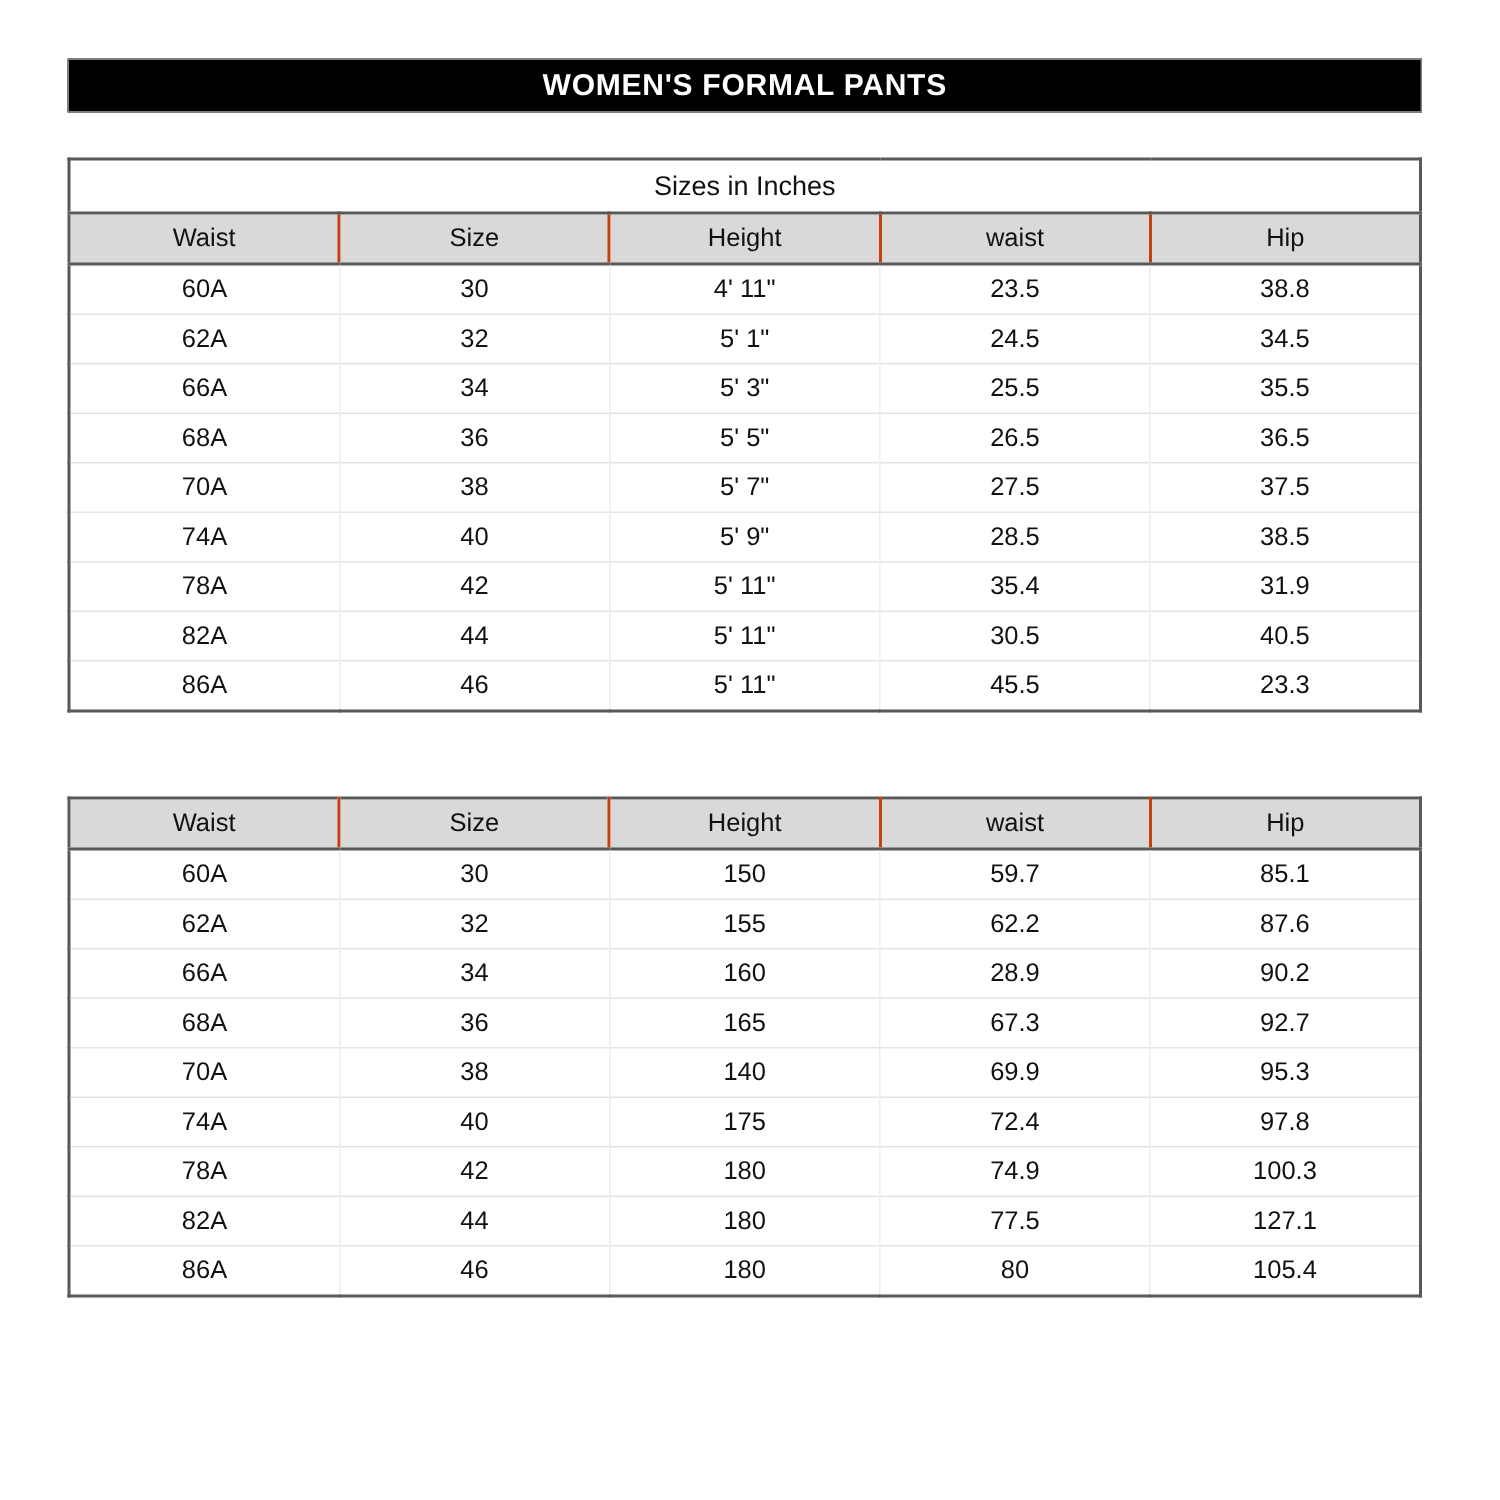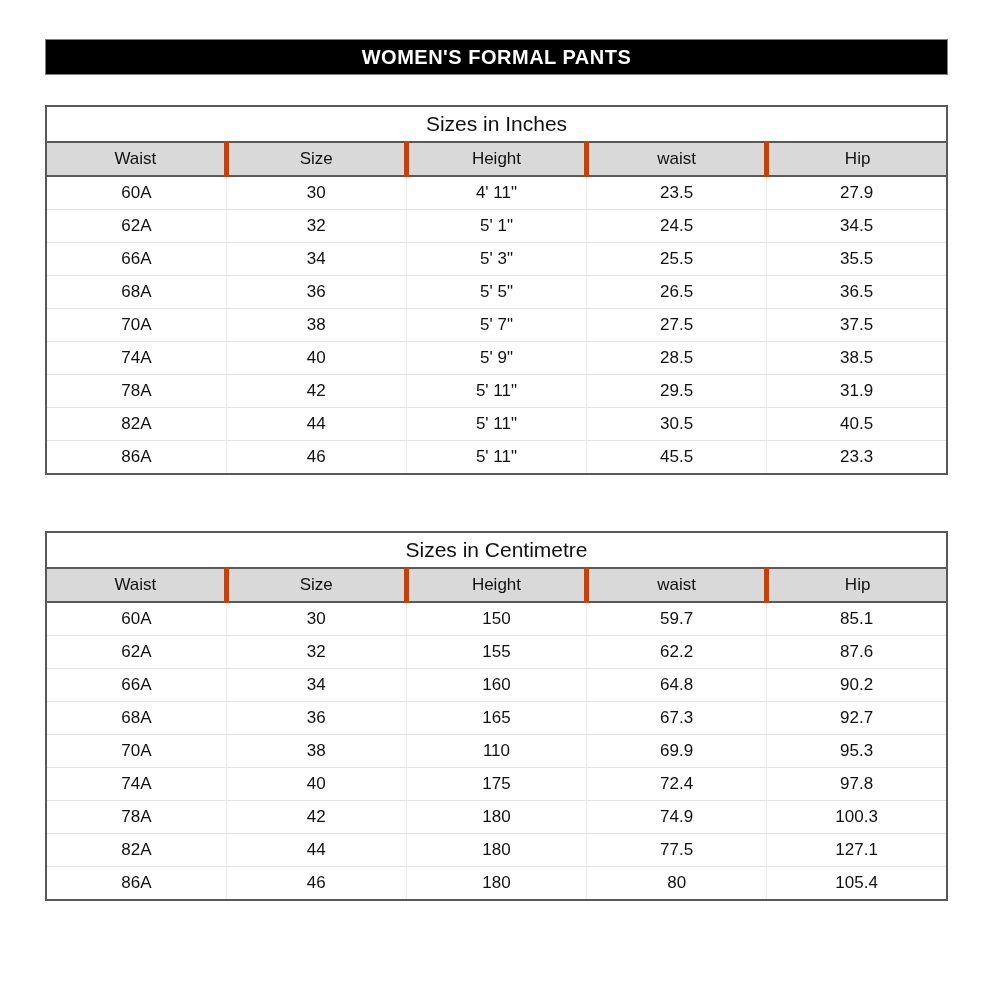--- a/index.html
+++ b/index.html
@@ -54,27 +54,27 @@
     font-size: 17px;
     font-weight: 400;
     padding: 0;
     overflow: hidden;
     white-space: nowrap;
   }
   .title-row td {
     height: 34px;
     background: #ffffff;
     border-bottom: 2px solid #595959;
-    font-size: 21px;
+    font-size: 18px;
   }
   .header-row th {
     height: 32px;
     background: #d9d9d9;
     border-bottom: 2px solid #595959;
-    border-left: 5px solid #c2410c;
+    border-left: 2px solid #c2410c;
     font-size: 17px;
     font-weight: 400;
   }
   .header-row th:first-child { border-left: none; }
   .data-row td {
     height: 32px;
     border-top: 1px solid #e4e4e4;
     border-left: 1px solid #ededed;
   }
   .data-row td:first-child { border-left: none; }
@@ -99,21 +99,21 @@
           <th>Size</th>
           <th>Height</th>
           <th>waist</th>
           <th>Hip</th>
         </tr>
     <tr class="data-row">
           <td>60A</td>
           <td>30</td>
           <td>4' 11"</td>
           <td>23.5</td>
-          <td>27.9</td>
+          <td>38.8</td>
         </tr>
         <tr class="data-row">
           <td>62A</td>
           <td>32</td>
           <td>5' 1"</td>
           <td>24.5</td>
           <td>34.5</td>
         </tr>
         <tr class="data-row">
           <td>66A</td>
@@ -140,21 +140,21 @@
           <td>74A</td>
           <td>40</td>
           <td>5' 9"</td>
           <td>28.5</td>
           <td>38.5</td>
         </tr>
         <tr class="data-row">
           <td>78A</td>
           <td>42</td>
           <td>5' 11"</td>
-          <td>29.5</td>
+          <td>35.4</td>
           <td>31.9</td>
         </tr>
         <tr class="data-row">
           <td>82A</td>
           <td>44</td>
           <td>5' 11"</td>
           <td>30.5</td>
           <td>40.5</td>
         </tr>
         <tr class="data-row">
@@ -162,23 +162,20 @@
           <td>46</td>
           <td>5' 11"</td>
           <td>45.5</td>
           <td>23.3</td>
         </tr>
       </tbody>
   </table>
 
   <table class="size-table t1">
     <tbody>
-      <tr class="title-row">
-        <td colspan="5">Sizes in Centimetre</td>
-      </tr>
       <tr class="header-row">
           <th>Waist</th>
           <th>Size</th>
           <th>Height</th>
           <th>waist</th>
           <th>Hip</th>
         </tr>
     <tr class="data-row">
           <td>60A</td>
           <td>30</td>
@@ -190,34 +187,34 @@
           <td>62A</td>
           <td>32</td>
           <td>155</td>
           <td>62.2</td>
           <td>87.6</td>
         </tr>
         <tr class="data-row">
           <td>66A</td>
           <td>34</td>
           <td>160</td>
-          <td>64.8</td>
+          <td>28.9</td>
           <td>90.2</td>
         </tr>
         <tr class="data-row">
           <td>68A</td>
           <td>36</td>
           <td>165</td>
           <td>67.3</td>
           <td>92.7</td>
         </tr>
         <tr class="data-row">
           <td>70A</td>
           <td>38</td>
-          <td>110</td>
+          <td>140</td>
           <td>69.9</td>
           <td>95.3</td>
         </tr>
         <tr class="data-row">
           <td>74A</td>
           <td>40</td>
           <td>175</td>
           <td>72.4</td>
           <td>97.8</td>
         </tr>

